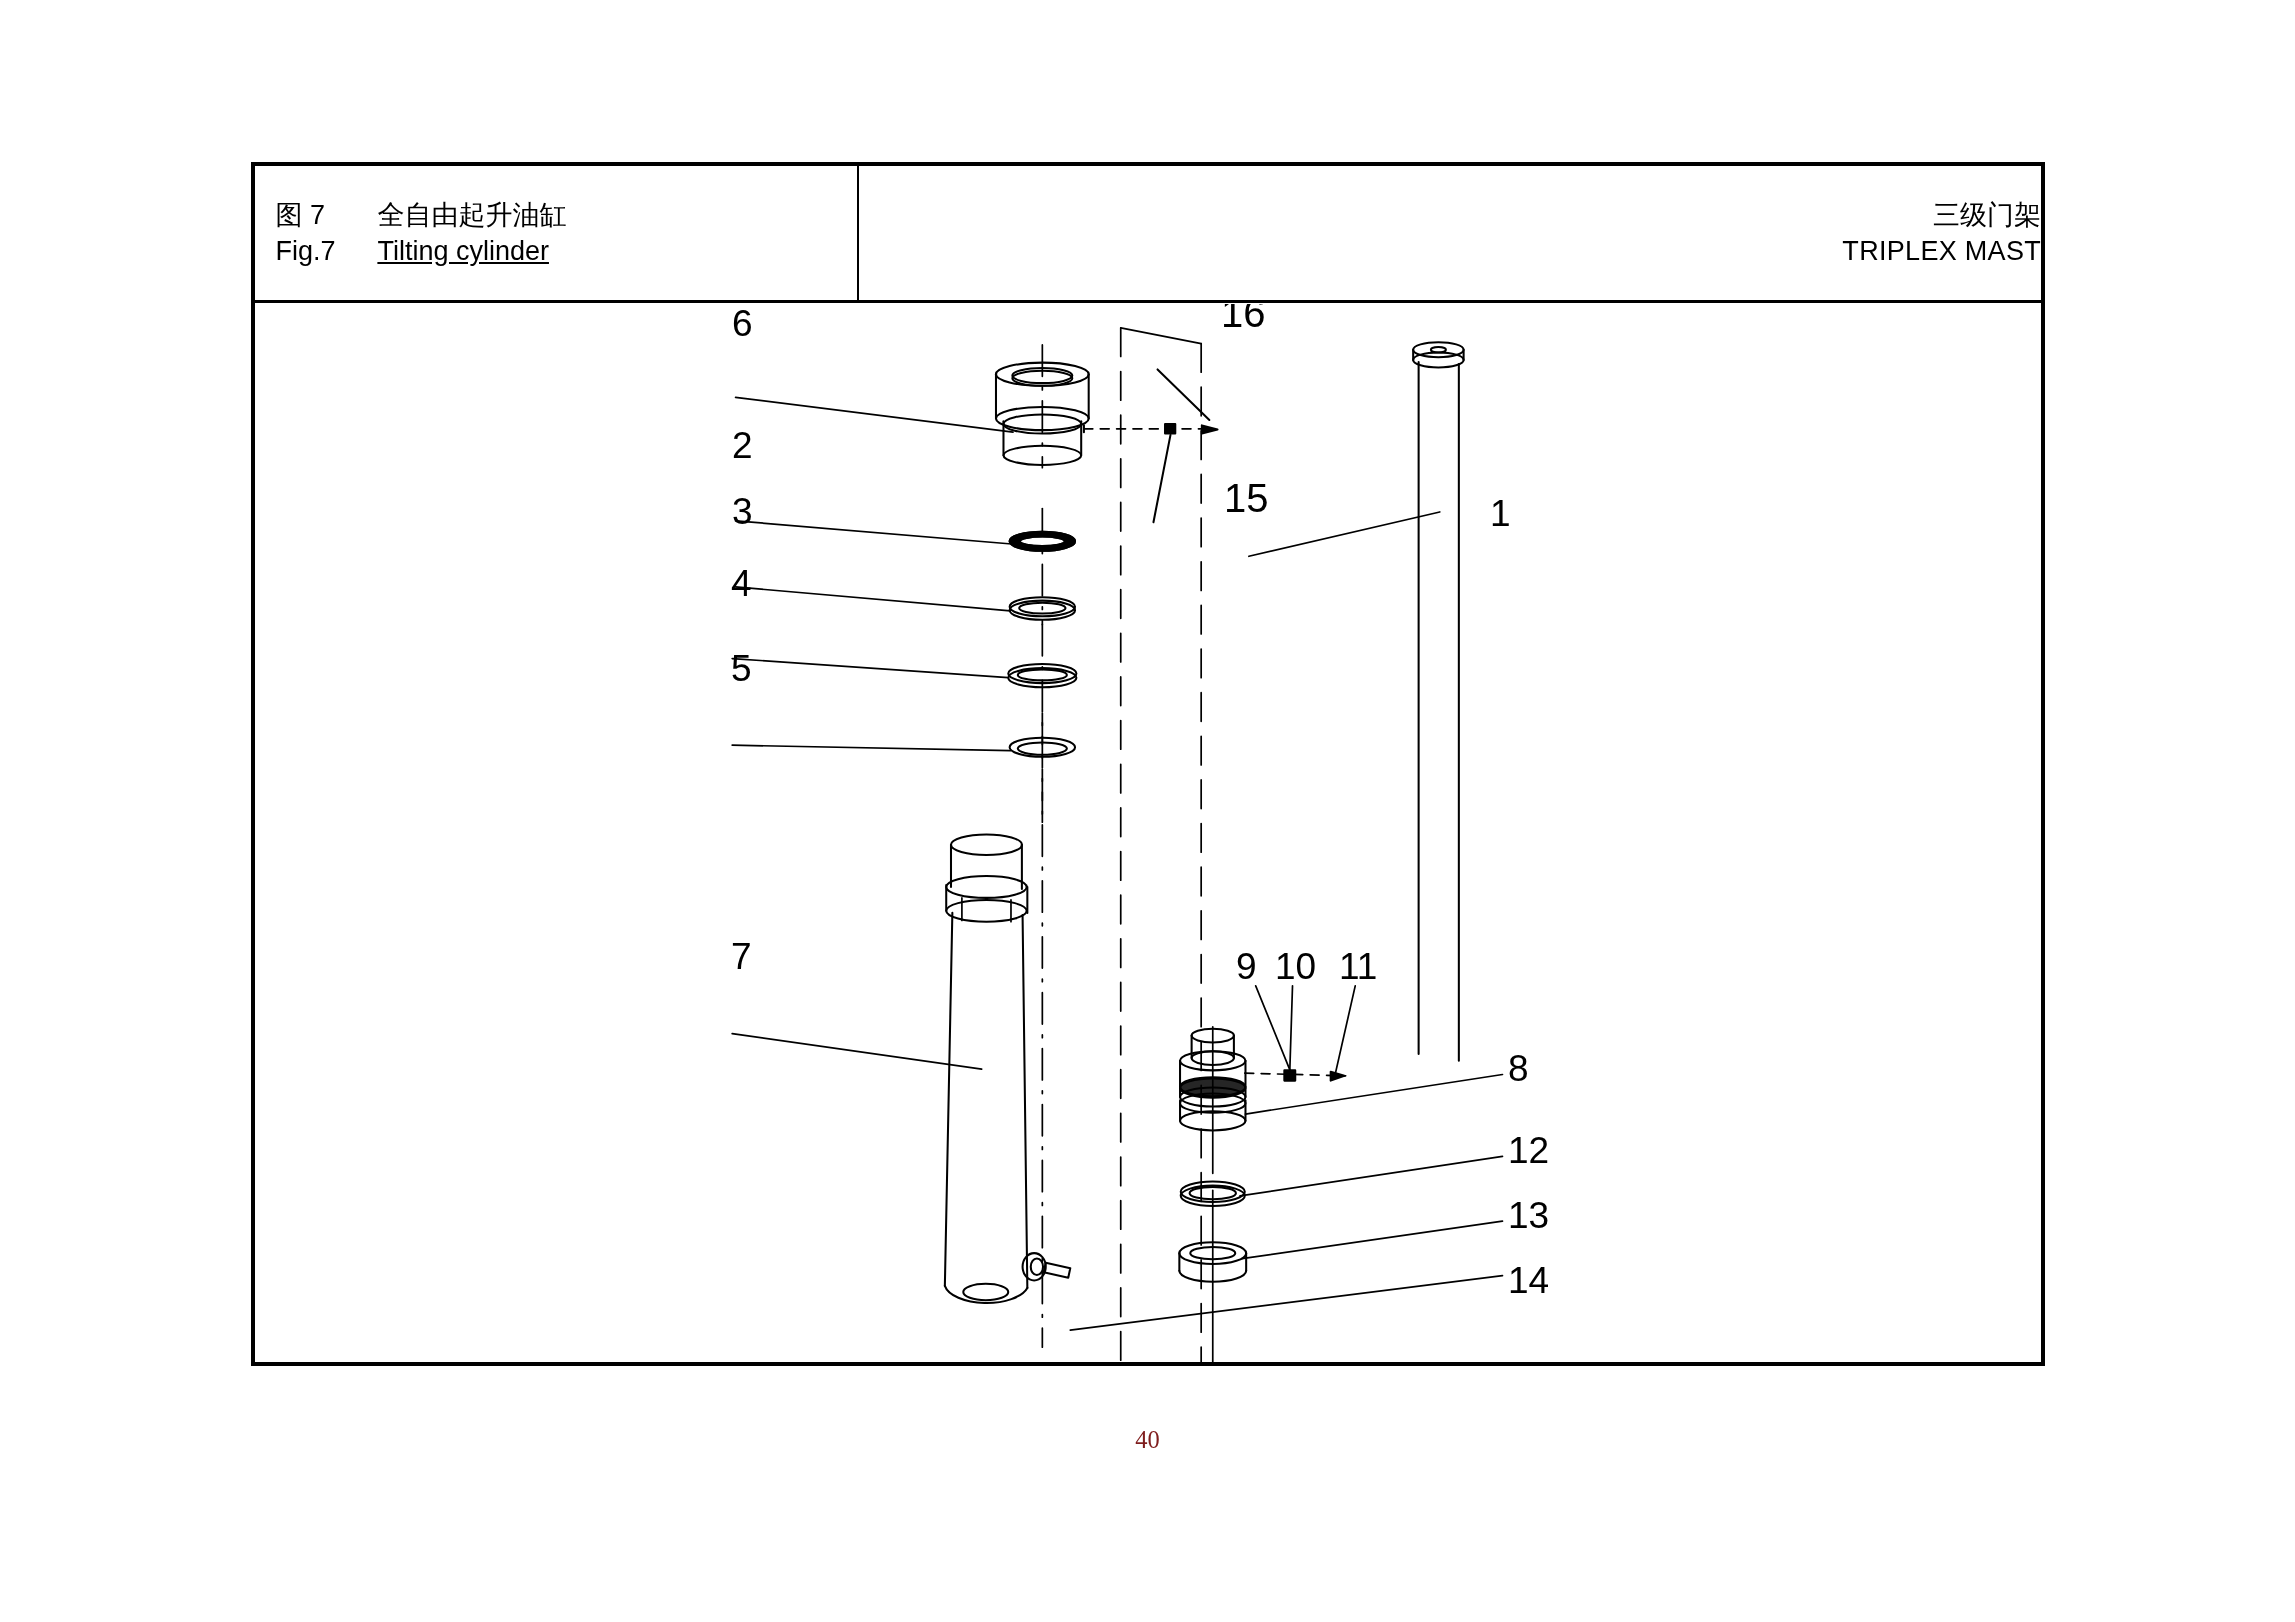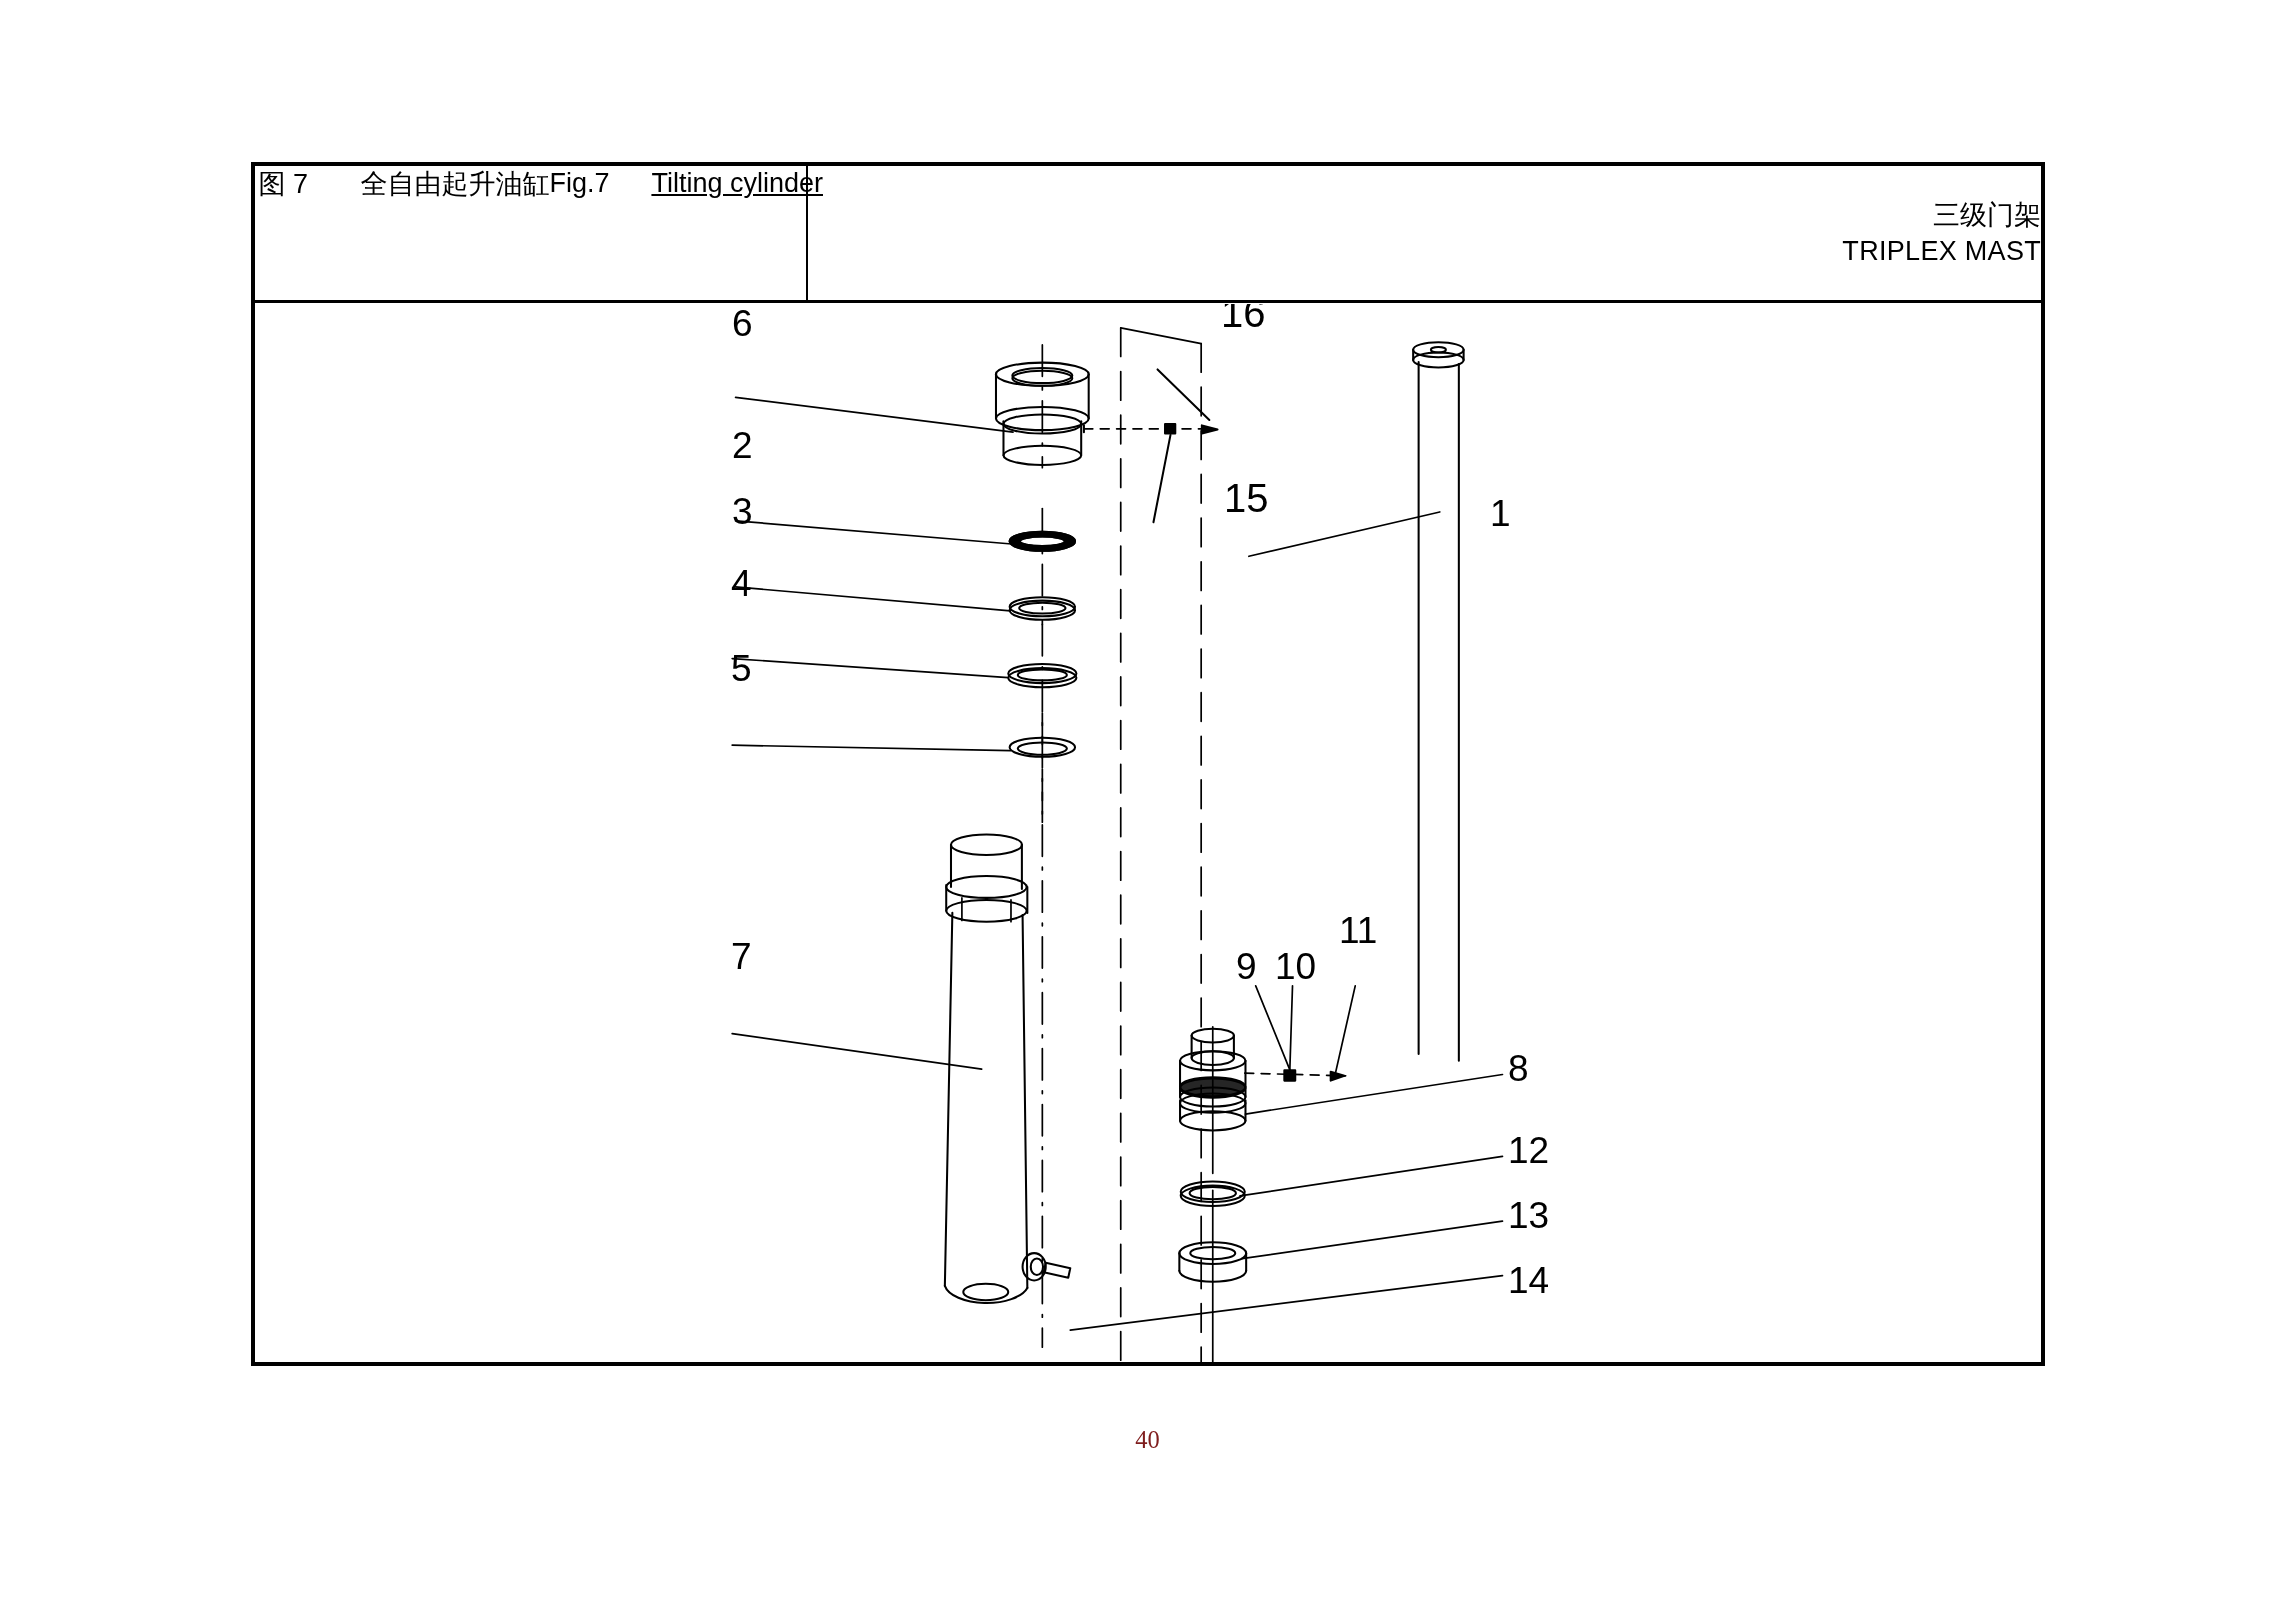--- a/index.html
+++ b/index.html
@@ -32,25 +32,25 @@
   #title-block {
     position: absolute;
     left: 0;
     top: 0;
     right: 0;
     height: 134px;
     display: flex;
     box-sizing: border-box;
   }
   #title-left {
-    width: 553px;
+    width: 604px;
     box-sizing: border-box;
     border-right: 2px solid #000000;
     display: flex;
-    flex-direction: row;
+    flex-direction: column;
     justify-content: center;
     padding-left: 20.4px;
   }
   #title-right {
     flex: 1;
     display: flex;
     flex-direction: column;
     justify-content: center;
     align-items: flex-end;
   }
@@ -364,21 +364,21 @@
 
     <span class="callout" style="left:476px;  top:634px;">7</span>
 
     <span class="callout" style="left:966px; top:-11px; font-size:40px;">16</span>
     <span class="callout" style="left:969px; top:174px; font-size:40px;">15</span>
 
     <span class="callout" style="left:1235px; top:191px;">1</span>
 
     <span class="callout" style="left:981px; top:644px;">9</span>
     <span class="callout" style="left:1020px; top:644px;">10</span>
-    <span class="callout" style="left:1084px; top:608px;">11</span>
+    <span class="callout" style="left:1084px; top:644px;">11</span>
 
     <span class="callout" style="left:1253px; top:746px;">8</span>
     <span class="callout" style="left:1253px; top:828px;">12</span>
     <span class="callout" style="left:1253px; top:893px;">13</span>
 
     <span class="callout" style="left:1253px; top:958px;">14</span>
 
   </div>
 </div>
 

